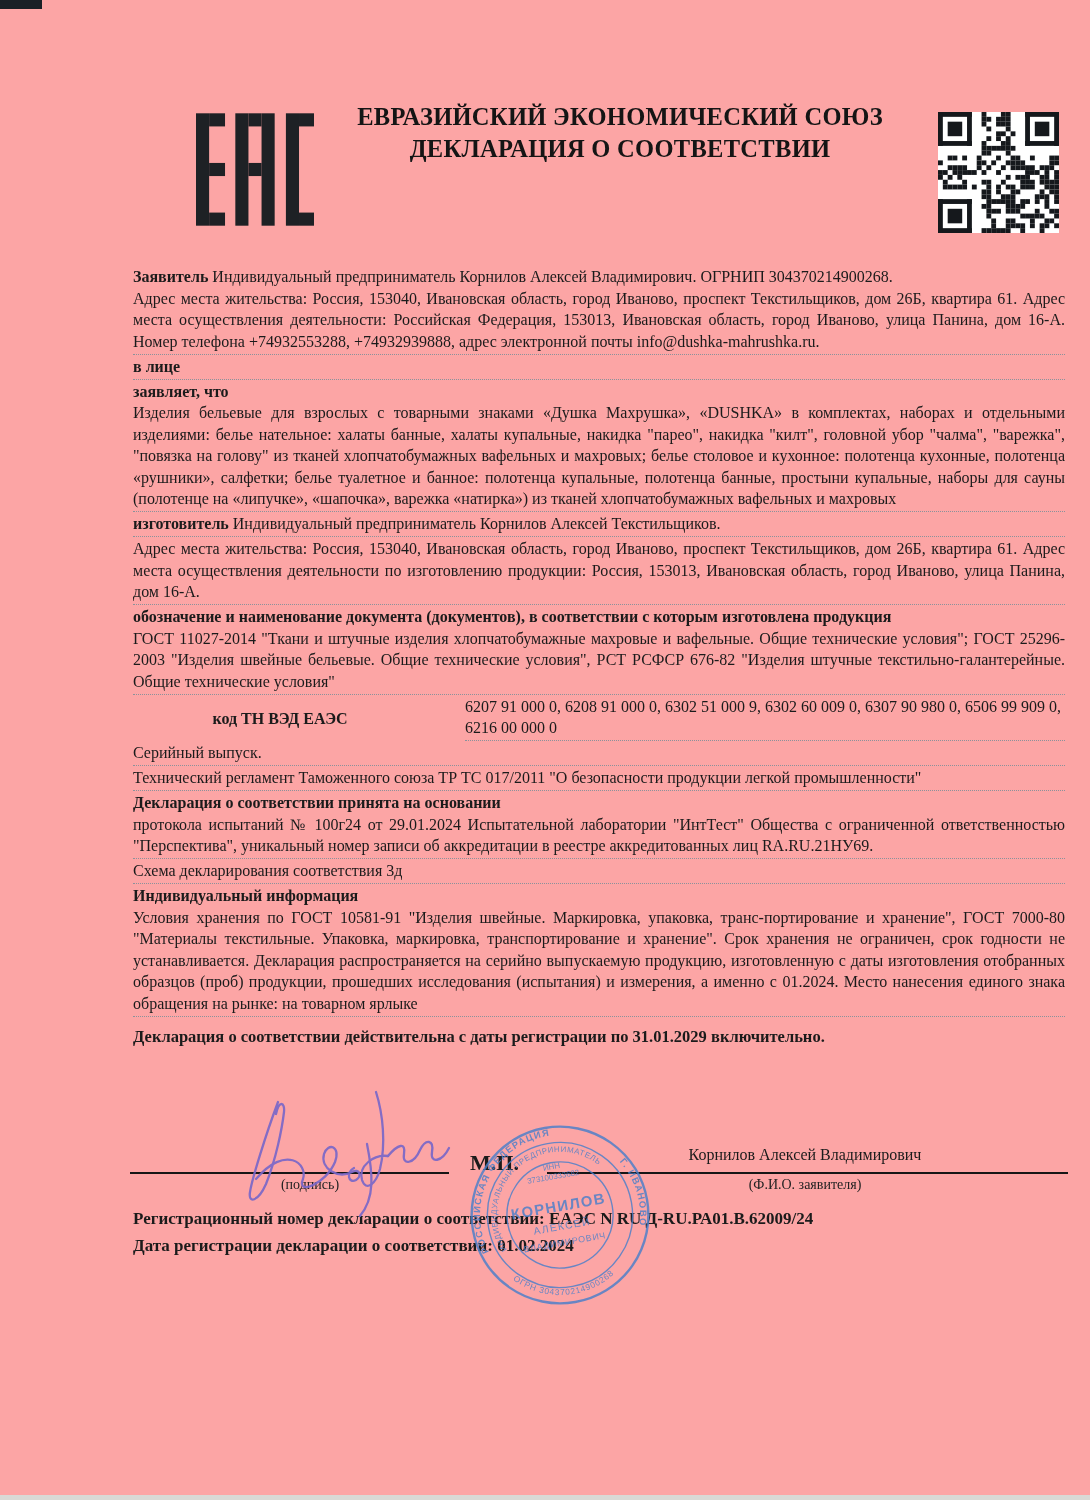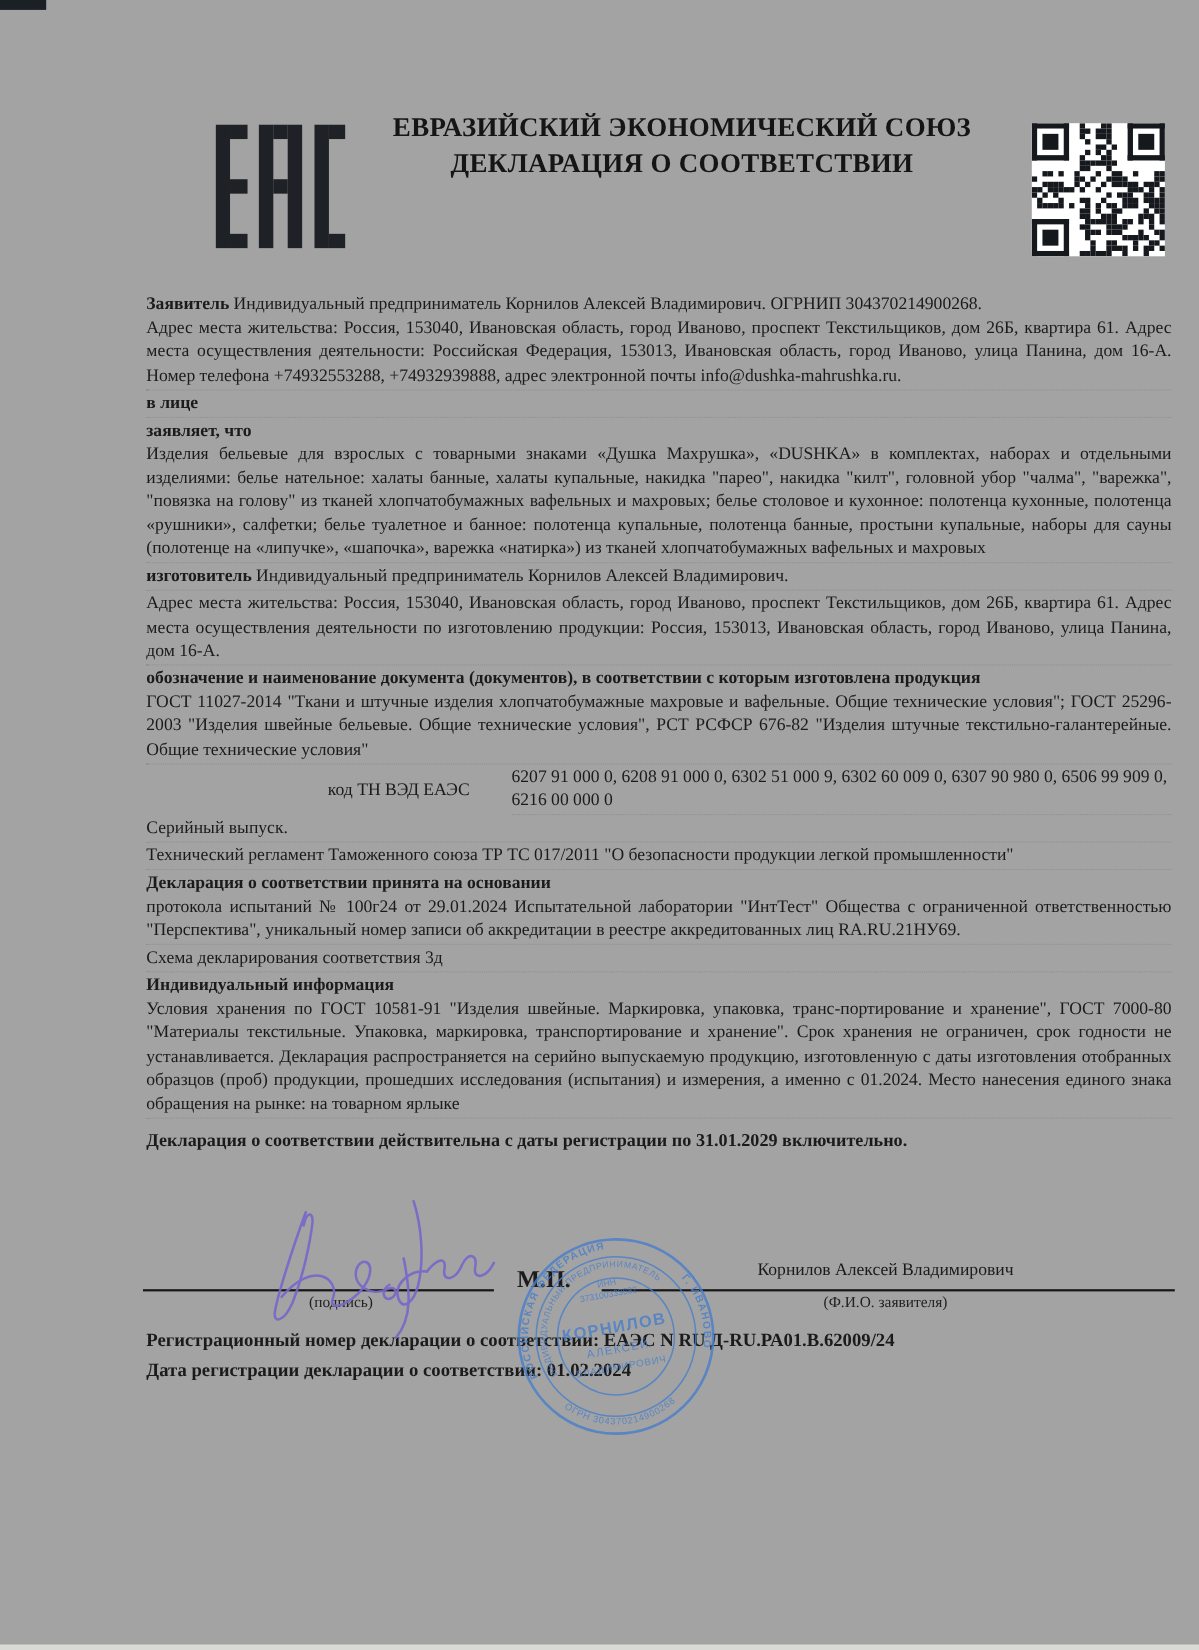--- a/index.html
+++ b/index.html
@@ -1,31 +1,31 @@
 <!DOCTYPE html>
 <html><head>
 <meta charset="utf-8">
 <style>
   html,body{margin:0;padding:0;background:#e8e8e8;}
-  .page{position:relative;width:1090px;height:1500px;background:#a3a3a3;overflow:hidden;
+  .page{position:relative;width:1090px;height:1500px;background:#fca5a5;overflow:hidden;
         font-family:"Liberation Serif","DejaVu Serif",serif;color:#1b1b1b;}
   .corner-mark{position:absolute;left:0;top:0;width:42px;height:9px;background:#1a2026;}
   .bottom-strip{position:absolute;left:0;bottom:0;width:100%;height:5px;background:#d9d9d5;}
 
   .hdr-title{position:absolute;left:330px;top:101px;width:580px;text-align:center;
              font-weight:bold;font-size:24.5px;line-height:32px;letter-spacing:.3px;color:#151515;}
   .eac-logo{position:absolute;left:196px;top:113px;}
   .qr{position:absolute;left:938px;top:112px;background:#fff;}
 
   .body{position:absolute;left:133px;top:266px;width:932px;font-size:16px;line-height:21.5px;}
   .sec{border-bottom:1px dotted #8a929b;padding-bottom:1.5px;margin-bottom:1px;}
   p{margin:0;text-align:justify;}
   .hd{font-weight:bold;}
   .tnved{display:grid;grid-template-columns:332px 1fr;}
-  .tnved .lbl{font-weight:normal;text-align:right;align-self:center;padding-right:38px;}
+  .tnved .lbl{font-weight:bold;text-align:center;align-self:center;padding-right:38px;}
   .tnved .vals{text-align:left;border-bottom:1px dotted #8a929b;padding-bottom:1.5px;}
   .tnved-wrap{border-bottom:none;padding-bottom:0;}
   .validity{font-weight:bold;margin-top:9px;font-size:16.5px;text-align:left;font-family:Liberation Serif, serif;}
 
   .sig-line{position:absolute;border-top:2px solid #161616;}
   .sig-line.left{left:130px;top:1172px;width:319px;}
   .sig-line.right{left:547px;top:1172px;width:521px;}
   .cap{position:absolute;text-align:center;font-size:14px;color:#222;}
   .cap.podpis{left:220px;top:1177px;width:180px;}
   .cap.fio{left:640px;top:1177px;width:330px;}
@@ -291,21 +291,21 @@
     <div class="sec">
       <p class="hd">в лице</p>
     </div>
 
     <div class="sec">
       <p class="hd">заявляет, что</p>
       <p>Изделия бельевые для взрослых с товарными знаками «Душка Махрушка», «DUSHKA» в комплектах, наборах и отдельными изделиями: белье нательное: халаты банные, халаты купальные, накидка "парео", накидка "килт", головной убор "чалма", "варежка", "повязка на голову" из тканей хлопчатобумажных вафельных и махровых; белье столовое и кухонное: полотенца кухонные, полотенца «рушники», салфетки; белье туалетное и банное: полотенца купальные, полотенца банные, простыни купальные, наборы для сауны (полотенце на «липучке», «шапочка», варежка «натирка») из тканей хлопчатобумажных вафельных и махровых</p>
     </div>
 
     <div class="sec">
-      <p><b class="hd">изготовитель</b> <span>Индивидуальный предприниматель Корнилов Алексей Владимирович.</span></p>
+      <p><b class="hd">изготовитель</b> <span>Индивидуальный предприниматель Корнилов Алексей Текстильщиков.</span></p>
     </div>
 
     <div class="sec">
       <p>Адрес места жительства: Россия, 153040, Ивановская область, город Иваново, проспект Текстильщиков, дом 26Б, квартира 61. Адрес места осуществления деятельности по изготовлению продукции: Россия, 153013, Ивановская область, город Иваново, улица Панина, дом 16-А.</p>
     </div>
 
     <div class="sec">
       <p class="hd">обозначение и наименование документа (документов), в соответствии с которым изготовлена продукция</p>
       <p>ГОСТ 11027-2014 "Ткани и штучные изделия хлопчатобумажные махровые и вафельные. Общие технические условия"; ГОСТ 25296-2003 "Изделия швейные бельевые. Общие технические условия", РСТ РСФСР 676-82 "Изделия штучные текстильно-галантерейные. Общие технические условия"</p>
     </div>

